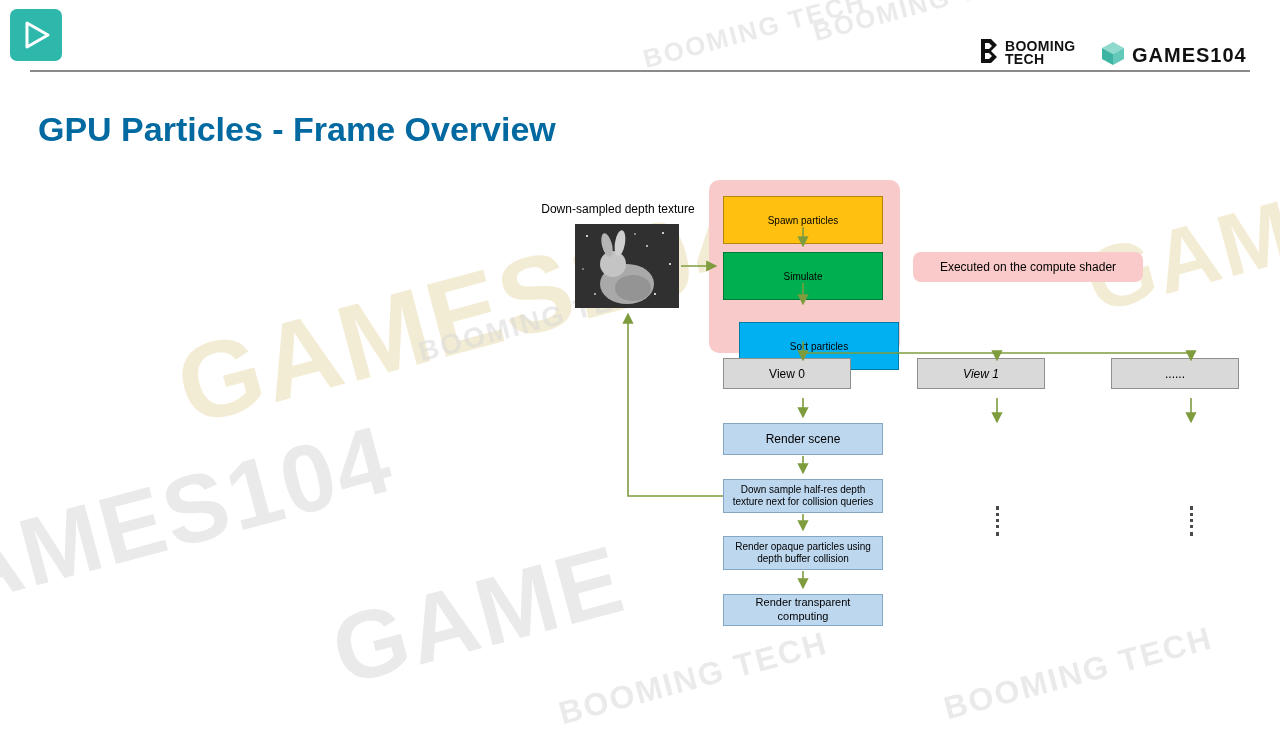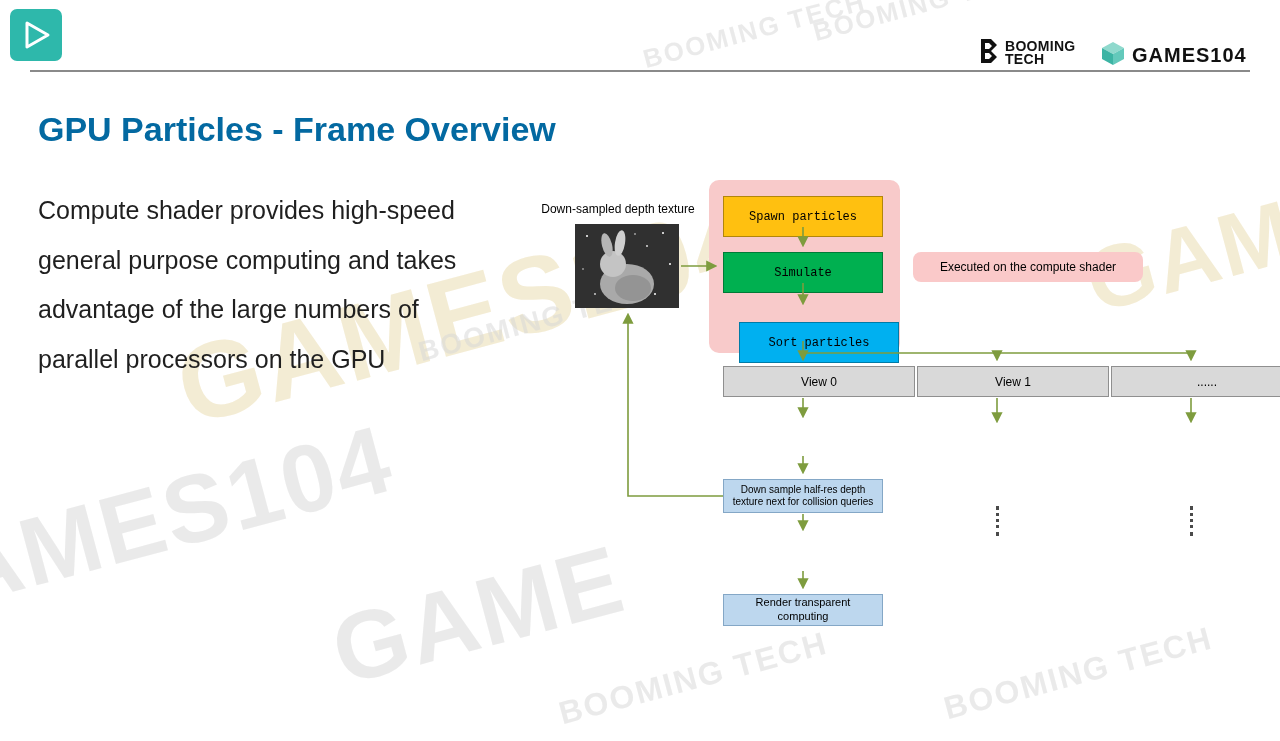--- a/index.html
+++ b/index.html
@@ -35,27 +35,27 @@
   
   .slide-title{left:38px;top:110px;font-size:34px;font-weight:700;color:#0369a1;}
   .body-text{left:38px;top:186px;font-size:25px;color:#1f1f1f;line-height:49.5px;}
 
   
   .depth-label{left:528px;top:202px;width:180px;text-align:center;font-size:12px;color:#000;}
   .depth-img{left:575px;top:224px;width:104px;height:84px;}
   .compute-group{left:709px;top:180px;width:191px;height:173px;background:#F8CACA;border-radius:10px;}
   .box{position:absolute;display:flex;align-items:center;justify-content:center;
        text-align:center;box-sizing:border-box;color:#000;}
-  .step{left:723px;width:160px;height:41px;font-size:12px;border:1px solid rgba(0,0,0,.3);font-family:Liberation Mono, monospace;}
+  .step{left:723px;width:160px;height:48px;font-size:10px;border:1px solid rgba(0,0,0,.3);}
   .step-spawn{top:196px;}
   .step-simulate{top:252px;}
   .step-sort{top:322px;margin-left:16px;}
   .note{left:913px;top:252px;width:230px;height:30px;background:#FAC9C9;border-radius:8px;font-size:12px;}
-  .view{top:366px;width:192px;height:31px;background:#D9D9D9;border:1px solid #8f8f8f;font-size:12px;}
-  .view0{left:723px;}.view1{left:917px;}.view2{left:1111px;}
+  .view{top:358px;width:128px;height:31px;background:#D9D9D9;border:1px solid #8f8f8f;font-size:12px;}
+  .view0{left:723px;}.view1{left:917px;font-style:italic;}.view2{left:1111px;}
   .render{left:723px;width:160px;background:#BDD7EE;border:1px solid #84A7C6;font-size:10px;
           padding:2px 6px;line-height:1.25;}
   .r1{top:423px;height:32px;font-size:12px;}
   .r2{top:479px;height:34px;}
   .r3{top:536px;height:34px;}
   .r4{top:594px;height:32px;font-size:11px;}
   .vdots{position:absolute;width:0;height:30px;border-left:3px dotted #4a4a4a;}
   .dots1{left:996px;top:506px;}
   .dots2{left:1190px;top:506px;}
   .arrows{left:0;top:0;width:1280px;height:741px;pointer-events:none;}
@@ -101,26 +101,20 @@
       <svg width="26" height="26" viewBox="0 0 26 26">
         <polygon points="13,2 24,8 13,14 2,8" fill="#8fd9cd"></polygon>
         <polygon points="2,8 13,14 13,25 2,19" fill="#3cb4a4"></polygon>
         <polygon points="24,8 13,14 13,25 24,19" fill="#63c9bb"></polygon>
       </svg>
     </span>
     <span class="games-text">GAMES104</span>
   </div>
 
   <div class="abs slide-title z1">GPU Particles - Frame Overview</div>
-  <div class="abs body-text z1">
-    <div>Compute shader provides high-speed</div>
-    <div>general purpose computing and takes</div>
-    <div>advantage of the large numbers of</div>
-    <div>parallel processors on the GPU</div>
-  </div>
 
   <div class="abs depth-label z1">Down-sampled depth texture</div>
 
   <div class="abs depth-img z1">
     <svg width="104" height="84" viewBox="0 0 104 84">
       <rect width="104" height="84" fill="#303030"></rect>
       <ellipse cx="52" cy="60" rx="27" ry="20" fill="#a9a9a9"></ellipse>
       <ellipse cx="58" cy="64" rx="18" ry="13" fill="#949494"></ellipse>
       <circle cx="38" cy="40" r="13" fill="#c4c4c4"></circle>
       <ellipse cx="32" cy="21" rx="5" ry="12" fill="#b5b5b5" transform="rotate(-14 32 21)"></ellipse>
@@ -141,21 +135,23 @@
   <div class="box step step-spawn z1" style="background-color: rgb(255, 192, 16);">Spawn particles</div>
   <div class="box step step-simulate z1" style="background-color: rgb(0, 176, 80);">Simulate</div>
   <div class="box step step-sort z1" style="background-color: rgb(0, 176, 240);">Sort particles</div>
 
   <div class="box note z1">Executed on the compute shader</div>
 
   <div class="box view view0 z1">View 0</div>
   <div class="box view view1 z1">View 1</div>
   <div class="box view view2 z1">......</div>
 
+  <div class="box render r1 z1">Render scene</div>
   <div class="box render r2 z1">Down sample half-res depth texture next for collision queries</div>
+  <div class="box render r3 z1">Render opaque particles using depth buffer collision</div>
   <div class="box render r4 z1">Render transparent computing</div>
 
   <div class="vdots dots1 z1"></div>
   <div class="vdots dots2 z1"></div>
 
   <svg class="abs arrows z1">
     <defs>
       <marker id="ah" markerWidth="7" markerHeight="7" refX="5.5" refY="3.5" orient="auto">
         <path d="M0,0 L7,3.5 L0,7 Z" fill="#7E9C3E"></path>
       </marker>

